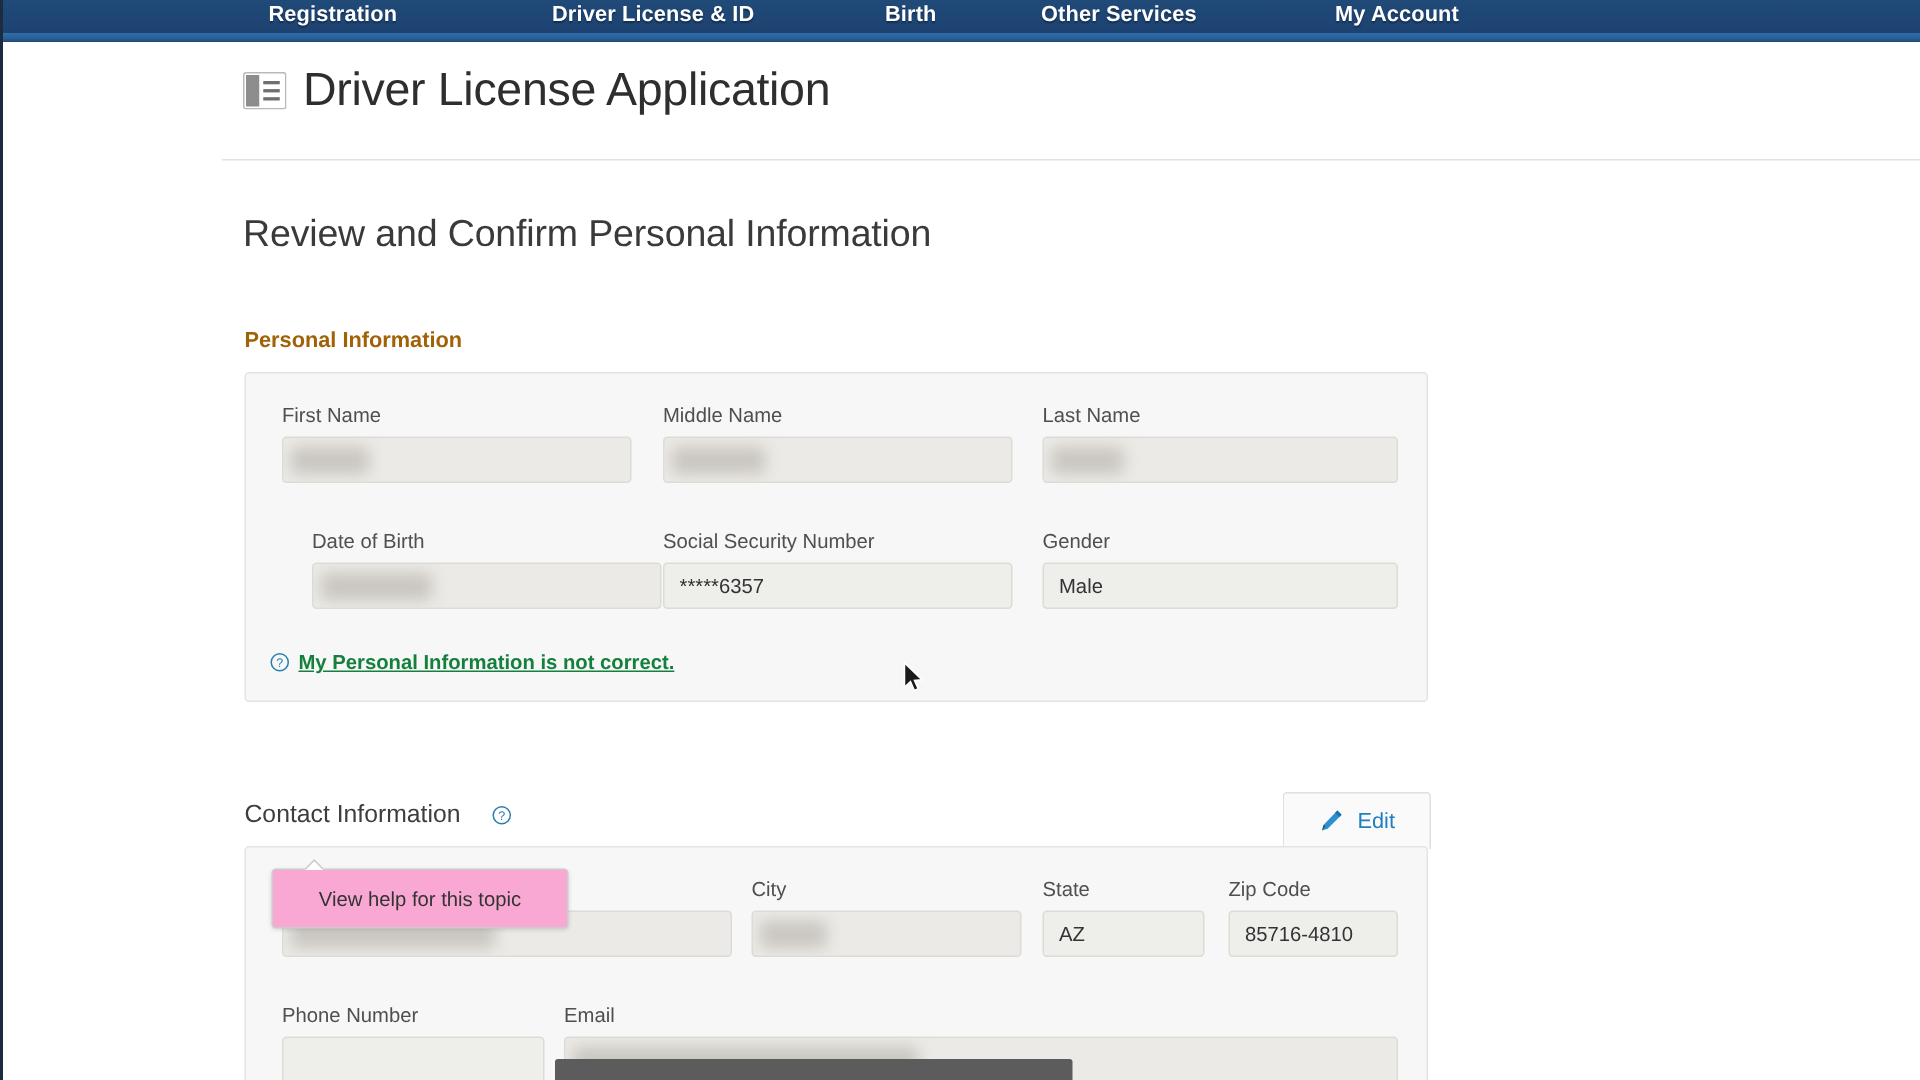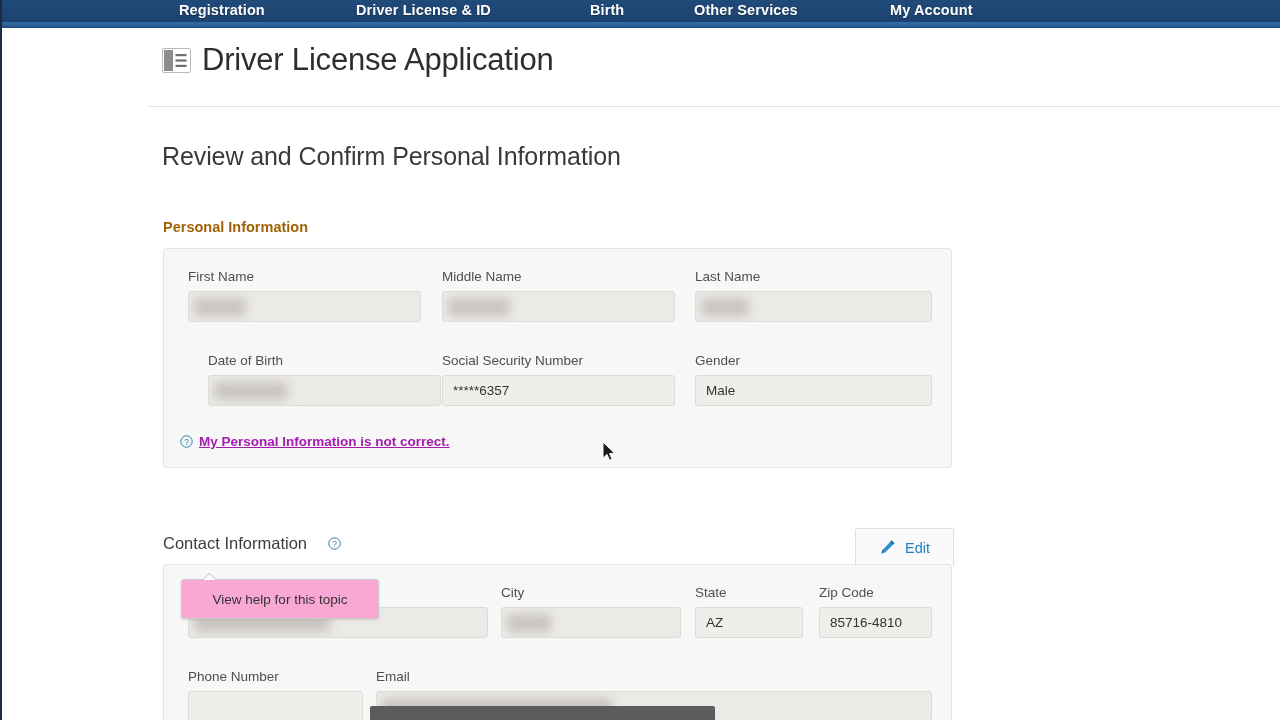--- a/index.html
+++ b/index.html
@@ -186,21 +186,21 @@
     align-items: center;
     gap: 6px;
   }
   .q-icon {
     width: 13px; height: 13px;
     display: block;
   }
   #help-link-text {
     font-size: 13.5px;
     font-weight: bold;
-    color: #a21caf;
+    color: #15803d;
     text-decoration: underline;
     white-space: nowrap;
   }
 
   
   #tooltip {
     position: absolute;
     left: 181px; top: 459px;
     width: 196px; height: 38px;
     background: #f9a8d4;
@@ -295,21 +295,21 @@
   }
 </style>
 </head>
 <body>
 
 <div id="left-edge"></div>
 
 <div id="topnav">
   <div class="navrow">
     <span class="nav-item" style="left:179px">Registration</span>
-    <span class="nav-item" style="left:356px">Driver License &amp; ID</span>
+    <span class="nav-item" style="left:368px">Driver License &amp; ID</span>
     <span class="nav-item" style="left:590px">Birth</span>
     <span class="nav-item" style="left:694px">Other Services</span>
     <span class="nav-item" style="left:890px">My Account</span>
   </div>
 </div>
 <div id="nav-accent"></div>
 
 <div id="page">
 
   <div id="page-header">

